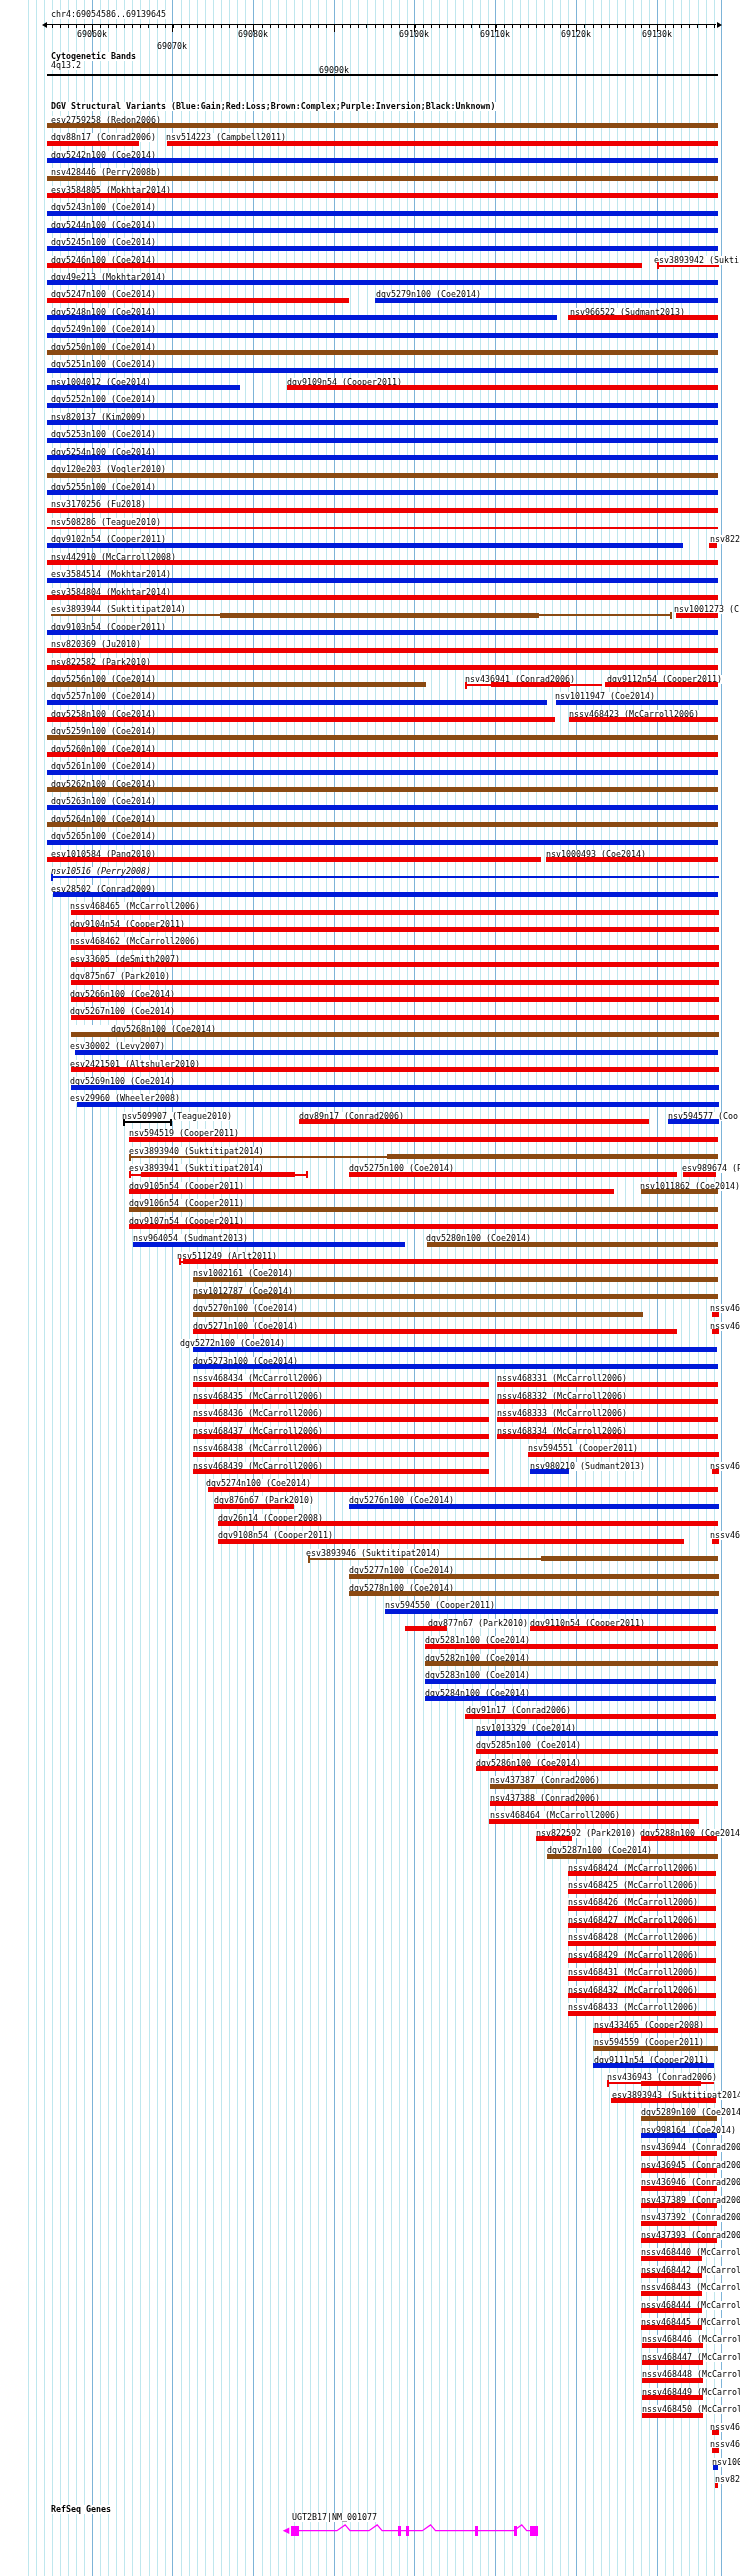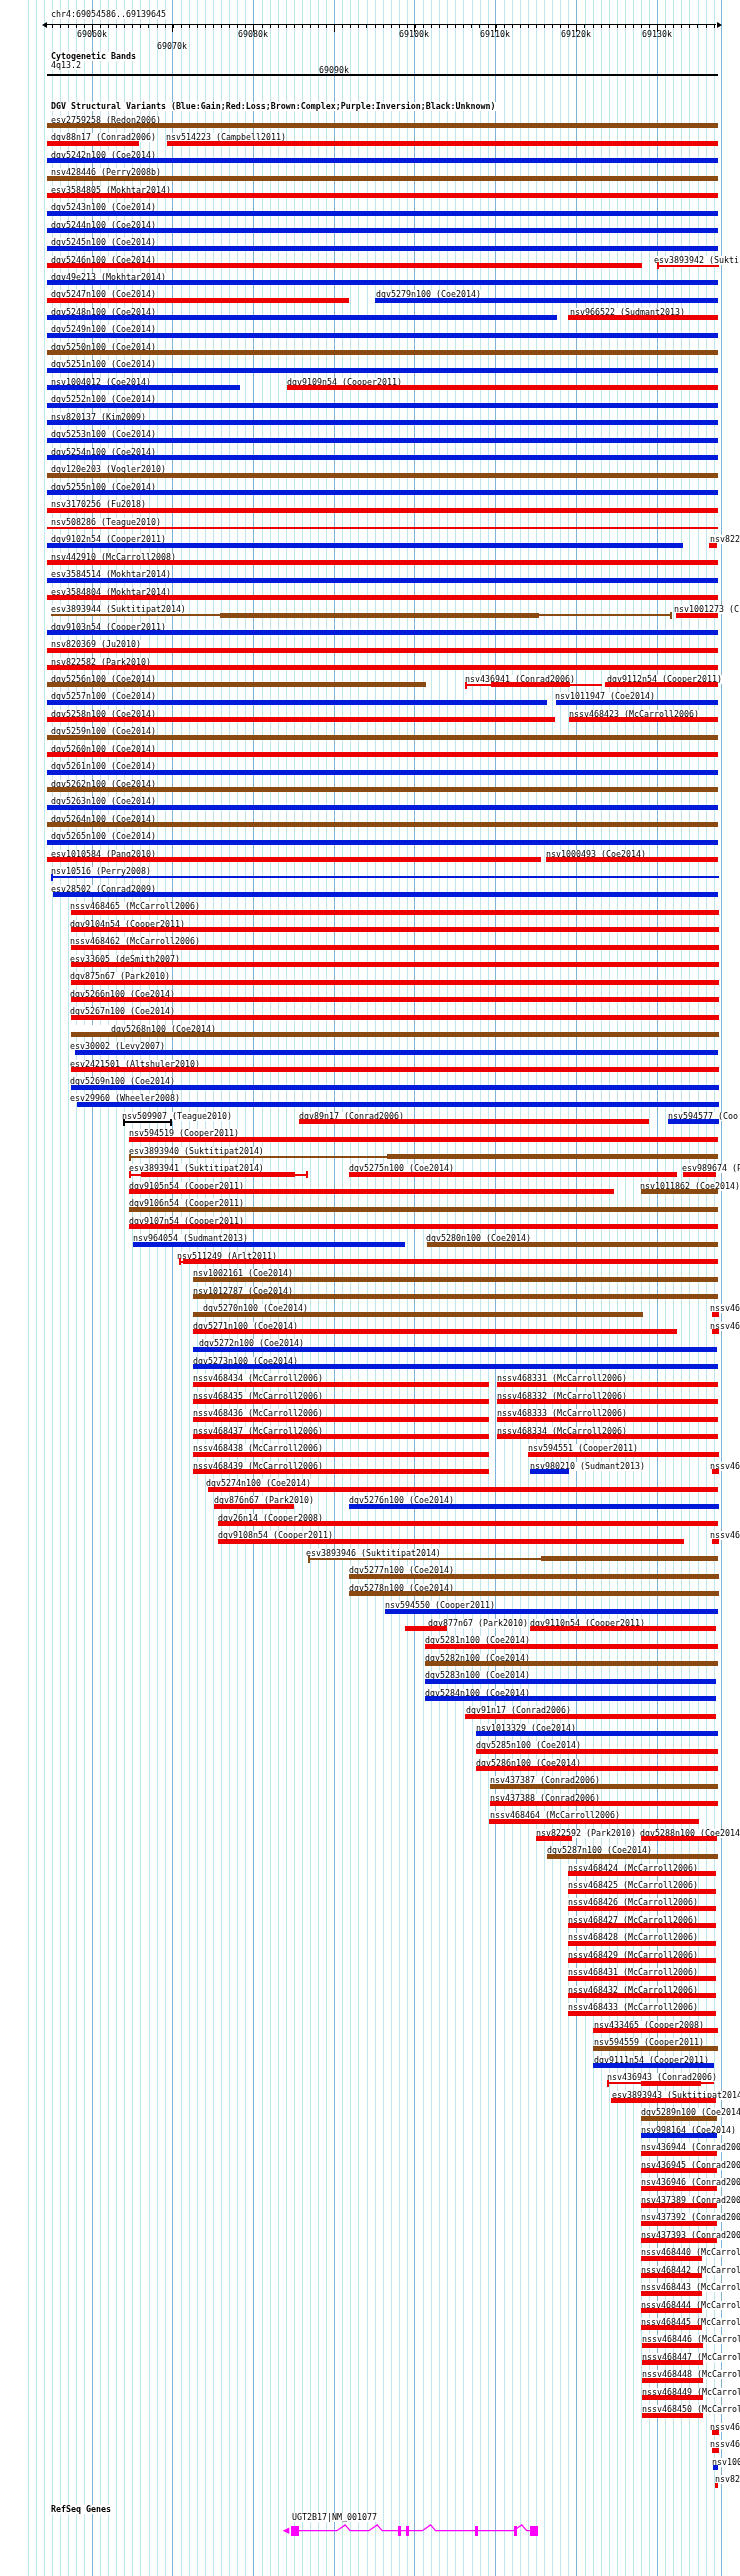--- a/index.html
+++ b/index.html
@@ -337,21 +337,21 @@
       <div class="txt" style="left: 51px; top: 797px;">dgv5263n100 (Coe2014)</div>
       <div class="seg" style="left: 47px; top: 805px; width: 671px; background: rgb(0, 26, 217);"></div>
       <div class="txt" style="left: 51px; top: 815px;">dgv5264n100 (Coe2014)</div>
       <div class="seg" style="left: 47px; top: 822px; width: 671px; background: rgb(139, 74, 18);"></div>
       <div class="txt" style="left: 51px; top: 832px;">dgv5265n100 (Coe2014)</div>
       <div class="seg" style="left: 47px; top: 840px; width: 671px; background: rgb(0, 26, 217);"></div>
       <div class="txt" style="left: 51px; top: 850px;">esv1010584 (Pang2010)</div>
       <div class="seg" style="left: 47px; top: 857px; width: 494px; background: rgb(238, 0, 0);"></div>
       <div class="txt" style="left: 546px; top: 850px;">nsv1000493 (Coe2014)</div>
       <div class="seg" style="left: 546px; top: 857px; width: 172px; background: rgb(238, 0, 0);"></div>
-      <div class="txt" style="left: 51px; top: 867px;">nsv10516 (Perry2008)</div>
+      <div class="txt" style="left: 51px; top: 867px; font-style: italic;">nsv10516 (Perry2008)</div>
       <div class="segtick" style="left: 51px; top: 874px; background: rgb(0, 26, 217);"></div>
       <div class="segline" style="left: 51px; top: 876px; width: 668px; background: rgb(0, 26, 217);"></div>
       <div class="txt" style="left: 51px; top: 885px;">esv28502 (Conrad2009)</div>
       <div class="seg" style="left: 53px; top: 892px; width: 665px; background: rgb(0, 26, 217);"></div>
       <div class="txt" style="left: 70px; top: 902px;">nssv468465 (McCarroll2006)</div>
       <div class="seg" style="left: 71px; top: 910px; width: 648px; background: rgb(238, 0, 0);"></div>
       <div class="txt" style="left: 70px; top: 920px;">dgv9104n54 (Cooper2011)</div>
       <div class="seg" style="left: 71px; top: 927px; width: 648px; background: rgb(238, 0, 0);"></div>
       <div class="txt" style="left: 70px; top: 937px;">nssv468462 (McCarroll2006)</div>
       <div class="seg" style="left: 71px; top: 945px; width: 648px; background: rgb(238, 0, 0);"></div>
@@ -410,29 +410,29 @@
       <div class="txt" style="left: 426px; top: 1234px;">dgv5280n100 (Coe2014)</div>
       <div class="seg" style="left: 427px; top: 1242px; width: 291px; background: rgb(139, 74, 18);"></div>
       <div class="txt" style="left: 177px; top: 1252px;">nsv511249 (Arlt2011)</div>
       <div class="segtick" style="left: 179px; top: 1258px; background: rgb(238, 0, 0);"></div>
       <div class="segline" style="left: 179px; top: 1261px; width: 4.2px; background: rgb(238, 0, 0);"></div>
       <div class="seg" style="left: 183px; top: 1259px; width: 535px; background: rgb(238, 0, 0);"></div>
       <div class="txt" style="left: 193px; top: 1269px;">nsv1002161 (Coe2014)</div>
       <div class="seg" style="left: 193px; top: 1277px; width: 525px; background: rgb(139, 74, 18);"></div>
       <div class="txt" style="left: 193px; top: 1287px;">nsv1012787 (Coe2014)</div>
       <div class="seg" style="left: 193px; top: 1294px; width: 525px; background: rgb(139, 74, 18);"></div>
-      <div class="txt" style="left: 203px; top: 1304px;">dgv5270n100 (Coe2014)</div>
+      <div class="txt" style="left: 193px; top: 1304px;">dgv5270n100 (Coe2014)</div>
       <div class="seg" style="left: 193px; top: 1312px; width: 450px; background: rgb(139, 74, 18);"></div>
       <div class="txt" style="left: 710px; top: 1304px;">nssv46</div>
       <div class="seg" style="left: 712px; top: 1312px; width: 6.7px; background: rgb(238, 0, 0);"></div>
       <div class="txt" style="left: 193px; top: 1322px;">dgv5271n100 (Coe2014)</div>
       <div class="seg" style="left: 193px; top: 1329px; width: 484px; background: rgb(238, 0, 0);"></div>
       <div class="txt" style="left: 710px; top: 1322px;">nssv46</div>
       <div class="seg" style="left: 712px; top: 1329px; width: 6.7px; background: rgb(238, 0, 0);"></div>
-      <div class="txt" style="left: 199px; top: 1339px;">dgv5272n100 (Coe2014)</div>
+      <div class="txt" style="left: 180px; top: 1339px;">dgv5272n100 (Coe2014)</div>
       <div class="seg" style="left: 193px; top: 1347px; width: 524px; background: rgb(0, 26, 217);"></div>
       <div class="txt" style="left: 193px; top: 1357px;">dgv5273n100 (Coe2014)</div>
       <div class="seg" style="left: 193px; top: 1364px; width: 525px; background: rgb(0, 26, 217);"></div>
       <div class="txt" style="left: 193px; top: 1374px;">nssv468434 (McCarroll2006)</div>
       <div class="seg" style="left: 193px; top: 1382px; width: 296px; background: rgb(238, 0, 0);"></div>
       <div class="txt" style="left: 497px; top: 1374px;">nssv468331 (McCarroll2006)</div>
       <div class="seg" style="left: 497px; top: 1382px; width: 221px; background: rgb(238, 0, 0);"></div>
       <div class="txt" style="left: 193px; top: 1392px;">nssv468435 (McCarroll2006)</div>
       <div class="seg" style="left: 193px; top: 1399px; width: 296px; background: rgb(238, 0, 0);"></div>
       <div class="txt" style="left: 497px; top: 1392px;">nssv468332 (McCarroll2006)</div>

